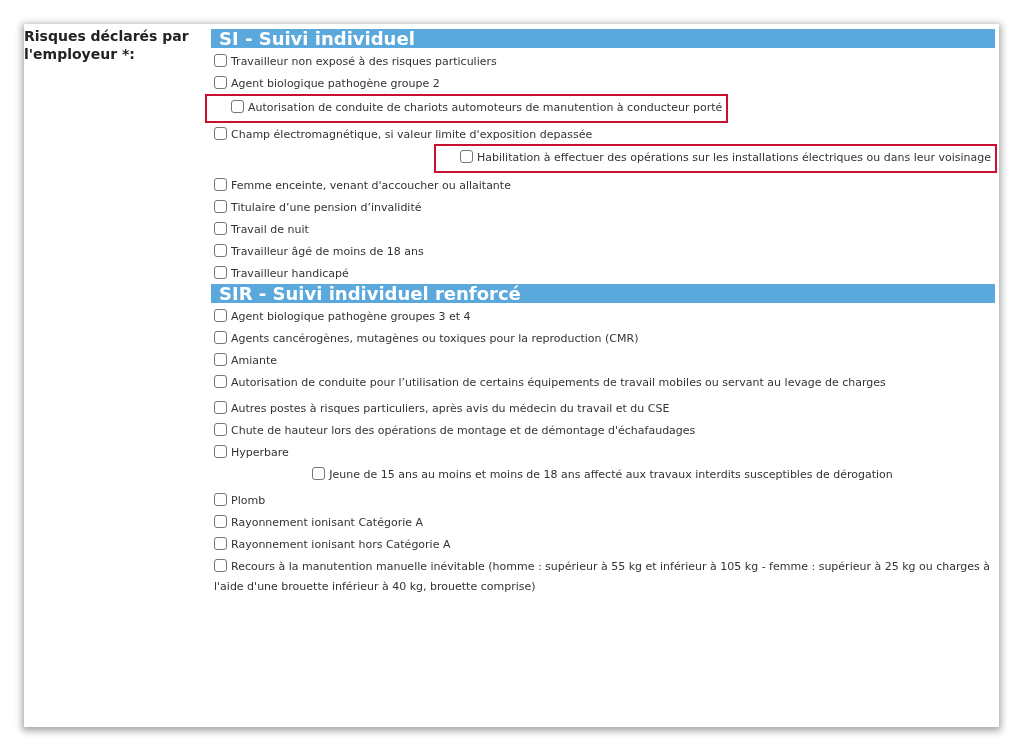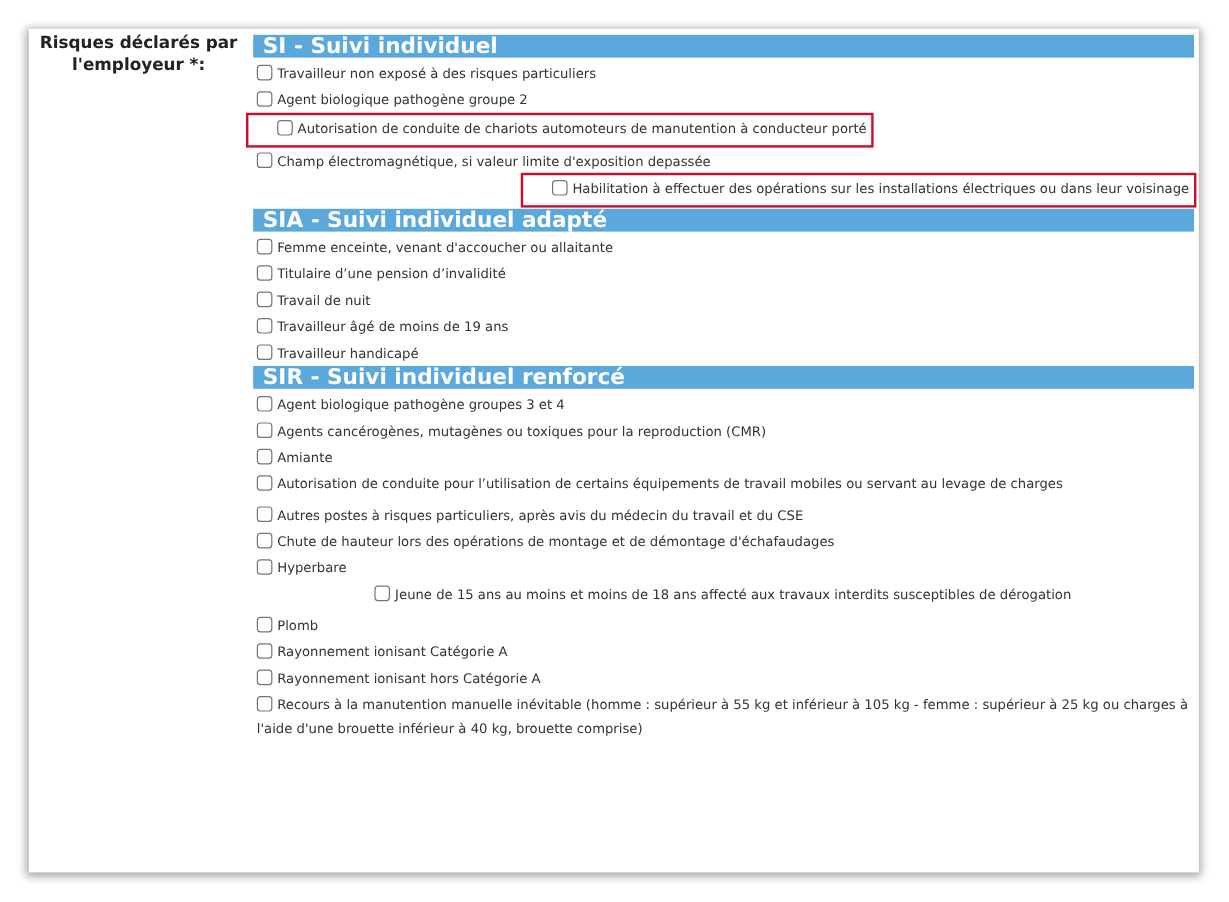--- a/index.html
+++ b/index.html
@@ -18,21 +18,21 @@
       width: 975px;
       height: 703px;
       background: #ffffff;
       box-shadow: 0 2px 7px 2px rgba(0,0,0,0.35);
     }
     .field-label {
       position: absolute;
       left: 0;
       top: 3px;
       width: 183px;
-      text-align: center;
+      text-align: left;
       font-weight: bold;
       font-size: 14px;
       line-height: 18px;
       color: #222222;
     }
     .options {
       position: absolute;
       left: 187px;
       top: 5px;
       width: 784px;
@@ -91,25 +91,24 @@
 
   <div class="options">
 
     <div class="group-header">SI - Suivi individuel</div>
     <div class="option-row"><label class="option"><span class="cb"></span><span>Travailleur non exposé à des risques particuliers</span></label></div>
     <div class="option-row"><label class="option"><span class="cb"></span><span>Agent biologique pathogène groupe 2</span></label></div>
     <div class="option-row" style="margin:2px 0 2px 0;"><label class="option highlighted"><span class="cb"></span><span>Autorisation de conduite de chariots automoteurs de manutention à conducteur porté</span></label></div>
     <div class="option-row"><label class="option"><span class="cb"></span><span>Champ électromagnétique, si valeur limite d'exposition depassée</span></label></div>
     <div class="option-row" style="margin:1px 0 3px 0;text-align:right;"><label class="option highlighted"><span class="cb"></span><span>Habilitation à effectuer des opérations sur les installations électriques ou dans leur voisinage</span></label></div>
 
-    <div class="group-header">SIA - Suivi individuel adapté</div>
     <div class="option-row"><label class="option"><span class="cb"></span><span>Femme enceinte, venant d'accoucher ou allaitante</span></label></div>
     <div class="option-row"><label class="option"><span class="cb"></span><span>Titulaire d’une pension d’invalidité</span></label></div>
     <div class="option-row"><label class="option"><span class="cb"></span><span>Travail de nuit</span></label></div>
-    <div class="option-row"><label class="option"><span class="cb"></span><span>Travailleur âgé de moins de 19 ans</span></label></div>
+    <div class="option-row"><label class="option"><span class="cb"></span><span>Travailleur âgé de moins de 18 ans</span></label></div>
     <div class="option-row"><label class="option"><span class="cb"></span><span>Travailleur handicapé</span></label></div>
 
     <div class="group-header">SIR - Suivi individuel renforcé</div>
     <div class="option-row"><label class="option"><span class="cb"></span><span>Agent biologique pathogène groupes 3 et 4</span></label></div>
     <div class="option-row"><label class="option"><span class="cb"></span><span>Agents cancérogènes, mutagènes ou toxiques pour la reproduction (CMR)</span></label></div>
     <div class="option-row"><label class="option"><span class="cb"></span><span>Amiante</span></label></div>
     <div class="option-row">
         <label class="option wrap" style="display:block;"><span class="cb"></span><span>Autorisation de conduite pour l’utilisation de certains équipements de travail mobiles ou servant au levage de charges</span></label>
       </div>
     <div class="option-row"><label class="option"><span class="cb"></span><span>Autres postes à risques particuliers, après avis du médecin du travail et du CSE</span></label></div>

